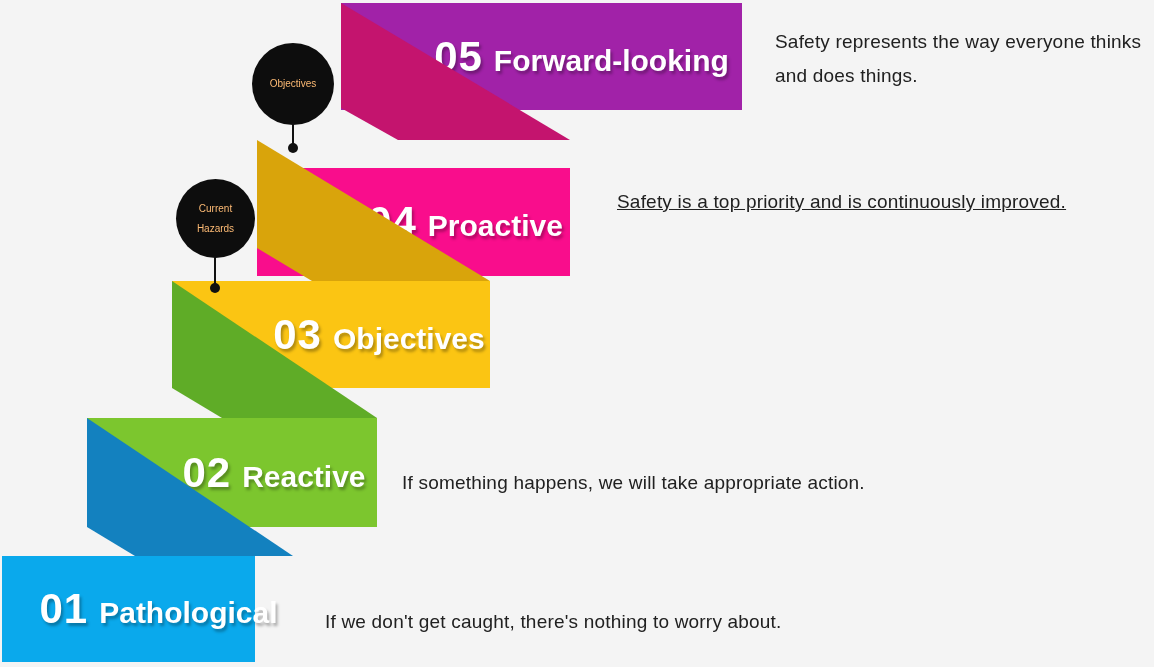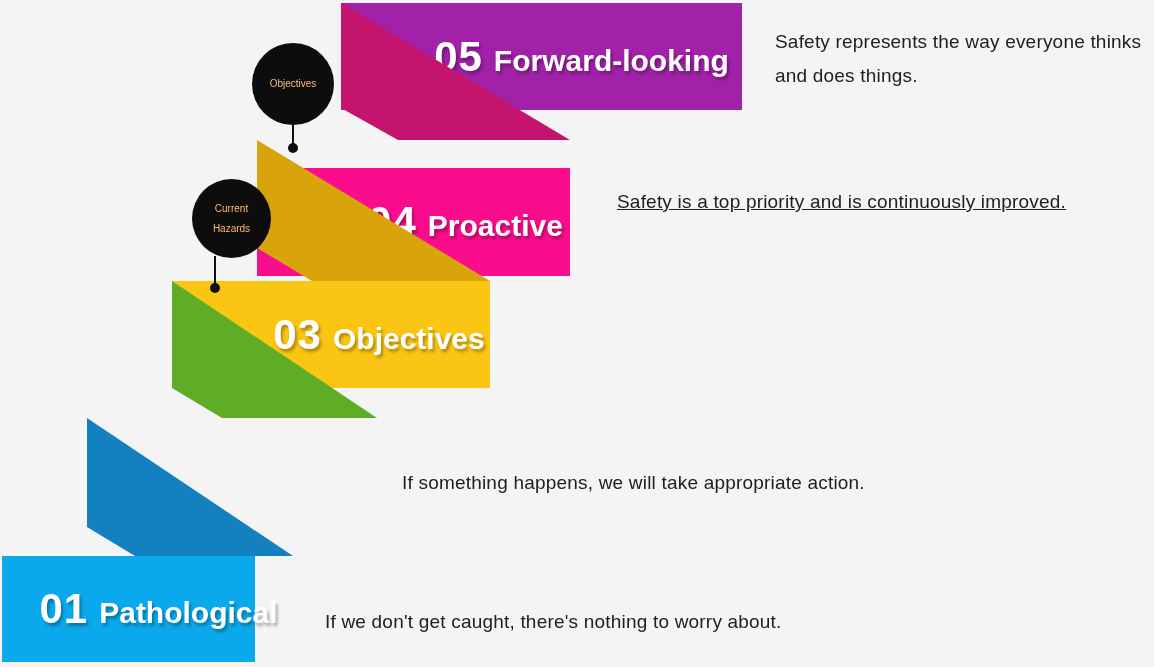--- a/index.html
+++ b/index.html
@@ -66,21 +66,21 @@
     line-height: 20px;
     z-index: 3;
   }
   .badge-stem { position: absolute; width: 2px; background: #101010; z-index: 3; }
   .badge-dot  { position: absolute; width: 10px; height: 10px; border-radius: 50%; background: #101010; z-index: 3; }
 
   .obj-circle { left: 252px; top: 43px;  width: 82px; height: 82px; }
   .obj-stem   { left: 292px; top: 123px; height: 22px; }
   .obj-dot    { left: 288px; top: 143px; }
 
-  .cur-circle { left: 192px; top: 179px; width: 79px; height: 79px; }
+  .cur-circle { left: 176px; top: 179px; width: 79px; height: 79px; }
   .cur-stem   { left: 214px; top: 256px; height: 29px; }
   .cur-dot    { left: 210px; top: 283px; }
 </style>
 </head>
 <body>
 
 <div class="canvas" style="background-color: rgb(244, 244, 244);">
 
   <div class="bar b5" style="background-color: rgb(161, 34, 168);">
     <div class="txt">
@@ -98,20 +98,25 @@
   <div class="fold f4" style="background-color: rgb(217, 164, 11);"></div>
   <div class="desc d4">Safety is a top priority and is continuously improved.</div>
 
   <div class="bar b3" style="background-color: rgb(251, 197, 19);">
     <div class="txt">
       <span class="num">03</span><span class="lbl">Objectives</span>
     </div>
   </div>
   <div class="fold f3" style="background-color: rgb(95, 172, 39);"></div>
 
+  <div class="bar b2" style="background-color: rgb(124, 198, 46);">
+    <div class="txt">
+      <span class="num">02</span><span class="lbl">Reactive</span>
+    </div>
+  </div>
   <div class="fold f2" style="background-color: rgb(19, 129, 191);"></div>
   <div class="desc d2">If something happens, we will take appropriate action.</div>
 
   <div class="bar b1" style="background-color: rgb(10, 169, 236);">
     <div class="txt">
       <span class="num">01</span><span class="lbl">Pathological</span>
     </div>
   </div>
   <div class="desc d1">If we don't get caught, there's nothing to worry about.</div>
 

